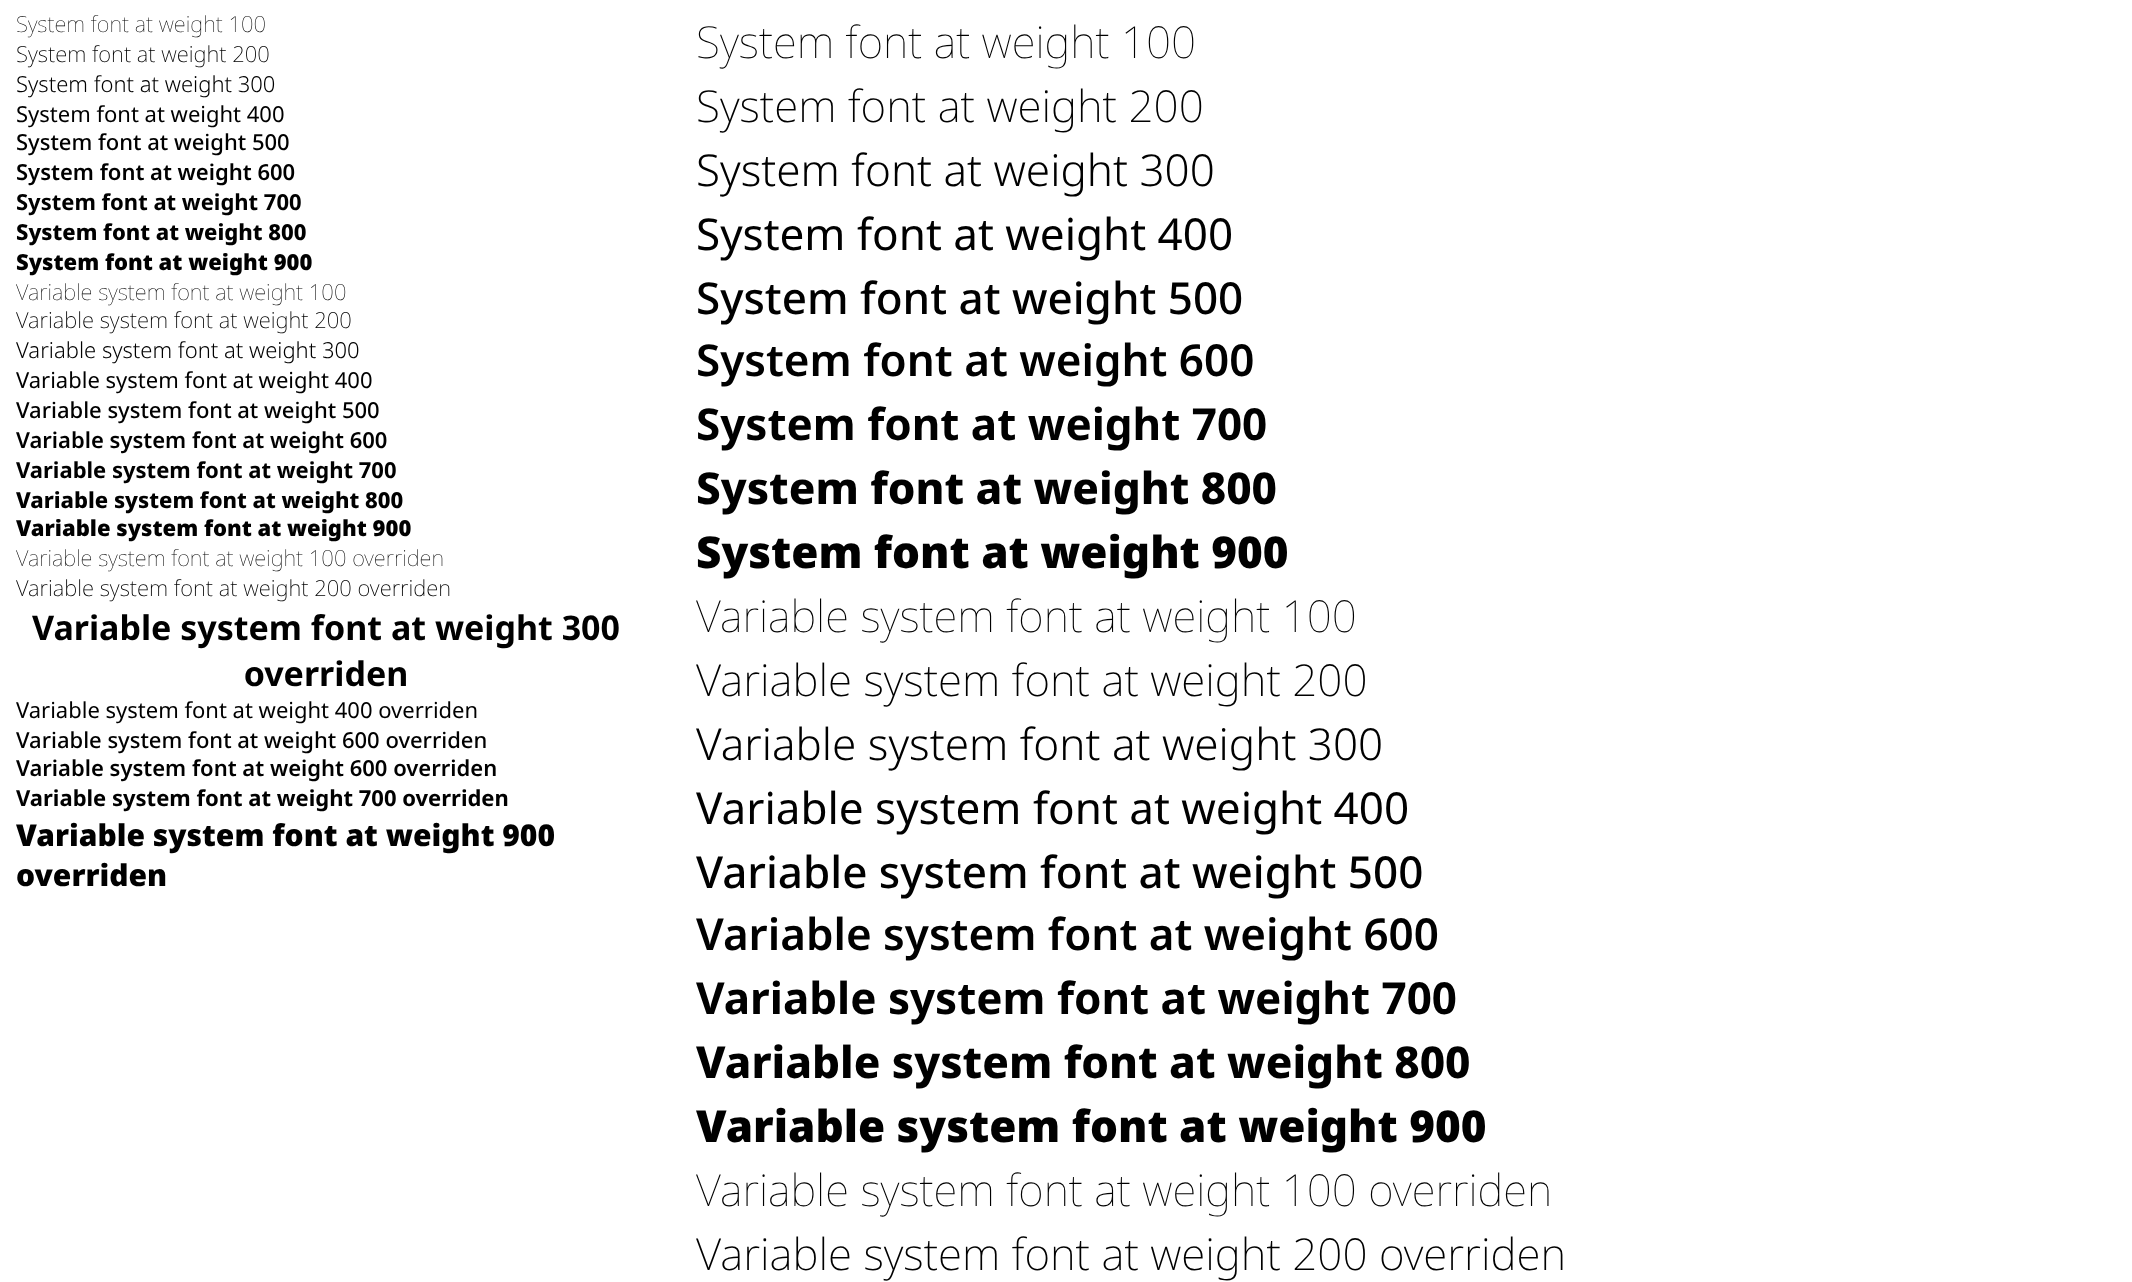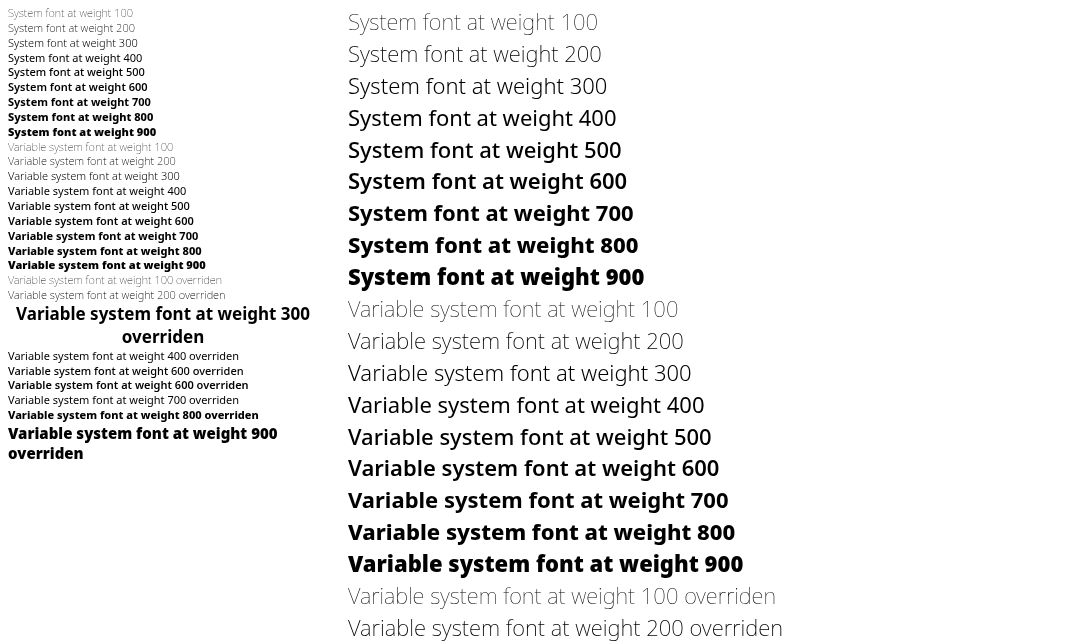--- a/index.html
+++ b/index.html
@@ -52,22 +52,21 @@
     <span class="font-line" style="font-weight: 600; font-size: 11px;">Variable system font at weight 600</span>
     <span class="font-line" style="font-weight: 700; font-size: 11px;">Variable system font at weight 700</span>
     <span class="font-line" style="font-weight: 800; font-size: 11px;">Variable system font at weight 800</span>
     <span class="font-line" style="font-weight: 900; font-size: 11px;">Variable system font at weight 900</span>
     <span class="font-line" style="font-weight: 100; font-size: 11px;">Variable system font at weight 100 overriden</span>
     <span class="font-line" style="font-weight: 200; font-size: 11px;">Variable system font at weight 200 overriden</span>
     <span class="font-line" style="font-weight: 700; font-size: 17px; text-align: center;">Variable system font at weight 300 overriden</span>
     <span class="font-line" style="font-weight: 400; font-size: 11px;">Variable system font at weight 400 overriden</span>
     <span class="font-line" style="font-weight: 500; font-size: 11px;">Variable system font at weight 600 overriden</span>
     <span class="font-line" style="font-weight: 600; font-size: 11px;">Variable system font at weight 600 overriden</span>
-    <span class="font-line" style="font-weight: 400; font-size: 11px;">Variable system font at weight 700 overriden</span>
-    <span class="font-line" style="font-weight: 800; font-size: 11px;">Variable system font at weight 800 overriden</span>
+    <span class="font-line" style="font-weight: 700; font-size: 11px;">Variable system font at weight 700 overriden</span>
     <span class="font-line" style="font-weight: 900; font-size: 15px;">Variable system font at weight 900 overriden</span>
   </div>
 <div class="right-column" id="right-col">
     <span class="font-line" style="font-weight: 100; font-size: 22px;">System font at weight 100</span>
     <span class="font-line" style="font-weight: 200; font-size: 22px;">System font at weight 200</span>
     <span class="font-line" style="font-weight: 300; font-size: 22px;">System font at weight 300</span>
     <span class="font-line" style="font-weight: 400; font-size: 22px;">System font at weight 400</span>
     <span class="font-line" style="font-weight: 500; font-size: 22px;">System font at weight 500</span>
     <span class="font-line" style="font-weight: 600; font-size: 22px;">System font at weight 600</span>
     <span class="font-line" style="font-weight: 700; font-size: 22px;">System font at weight 700</span>

